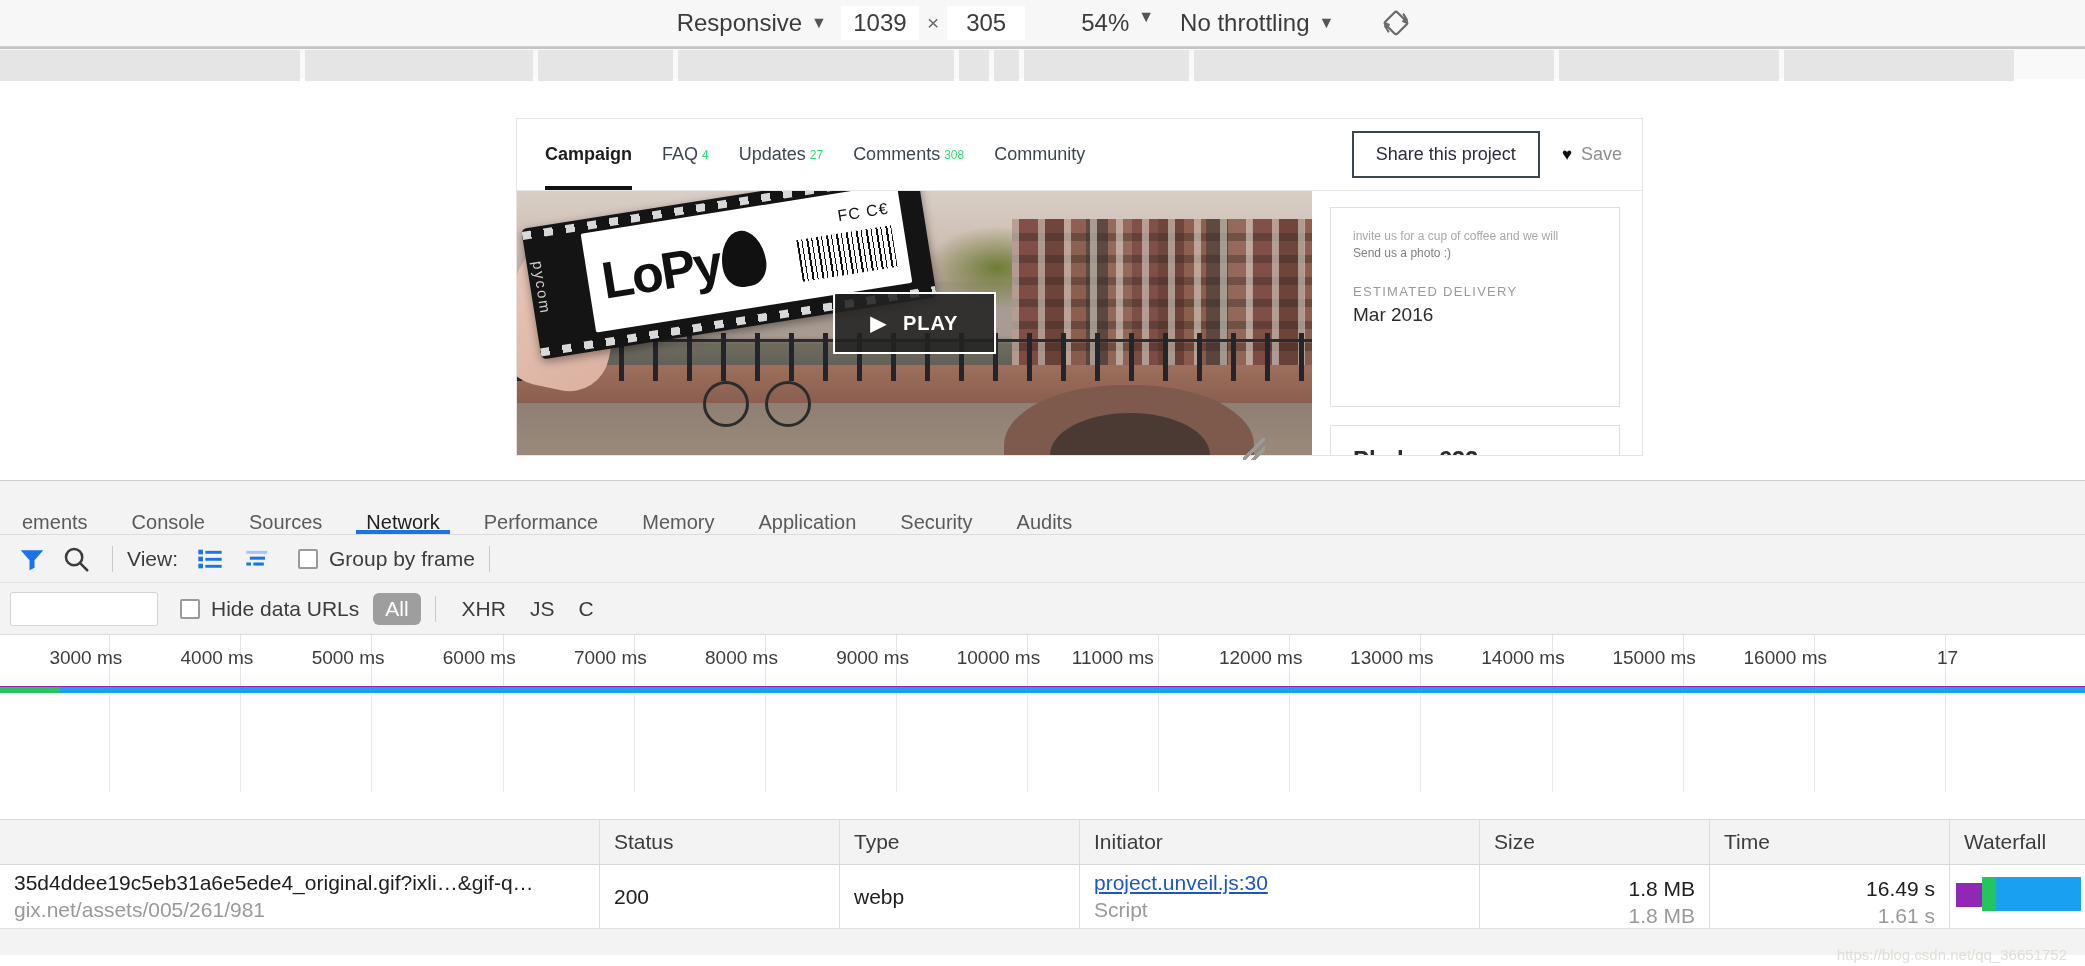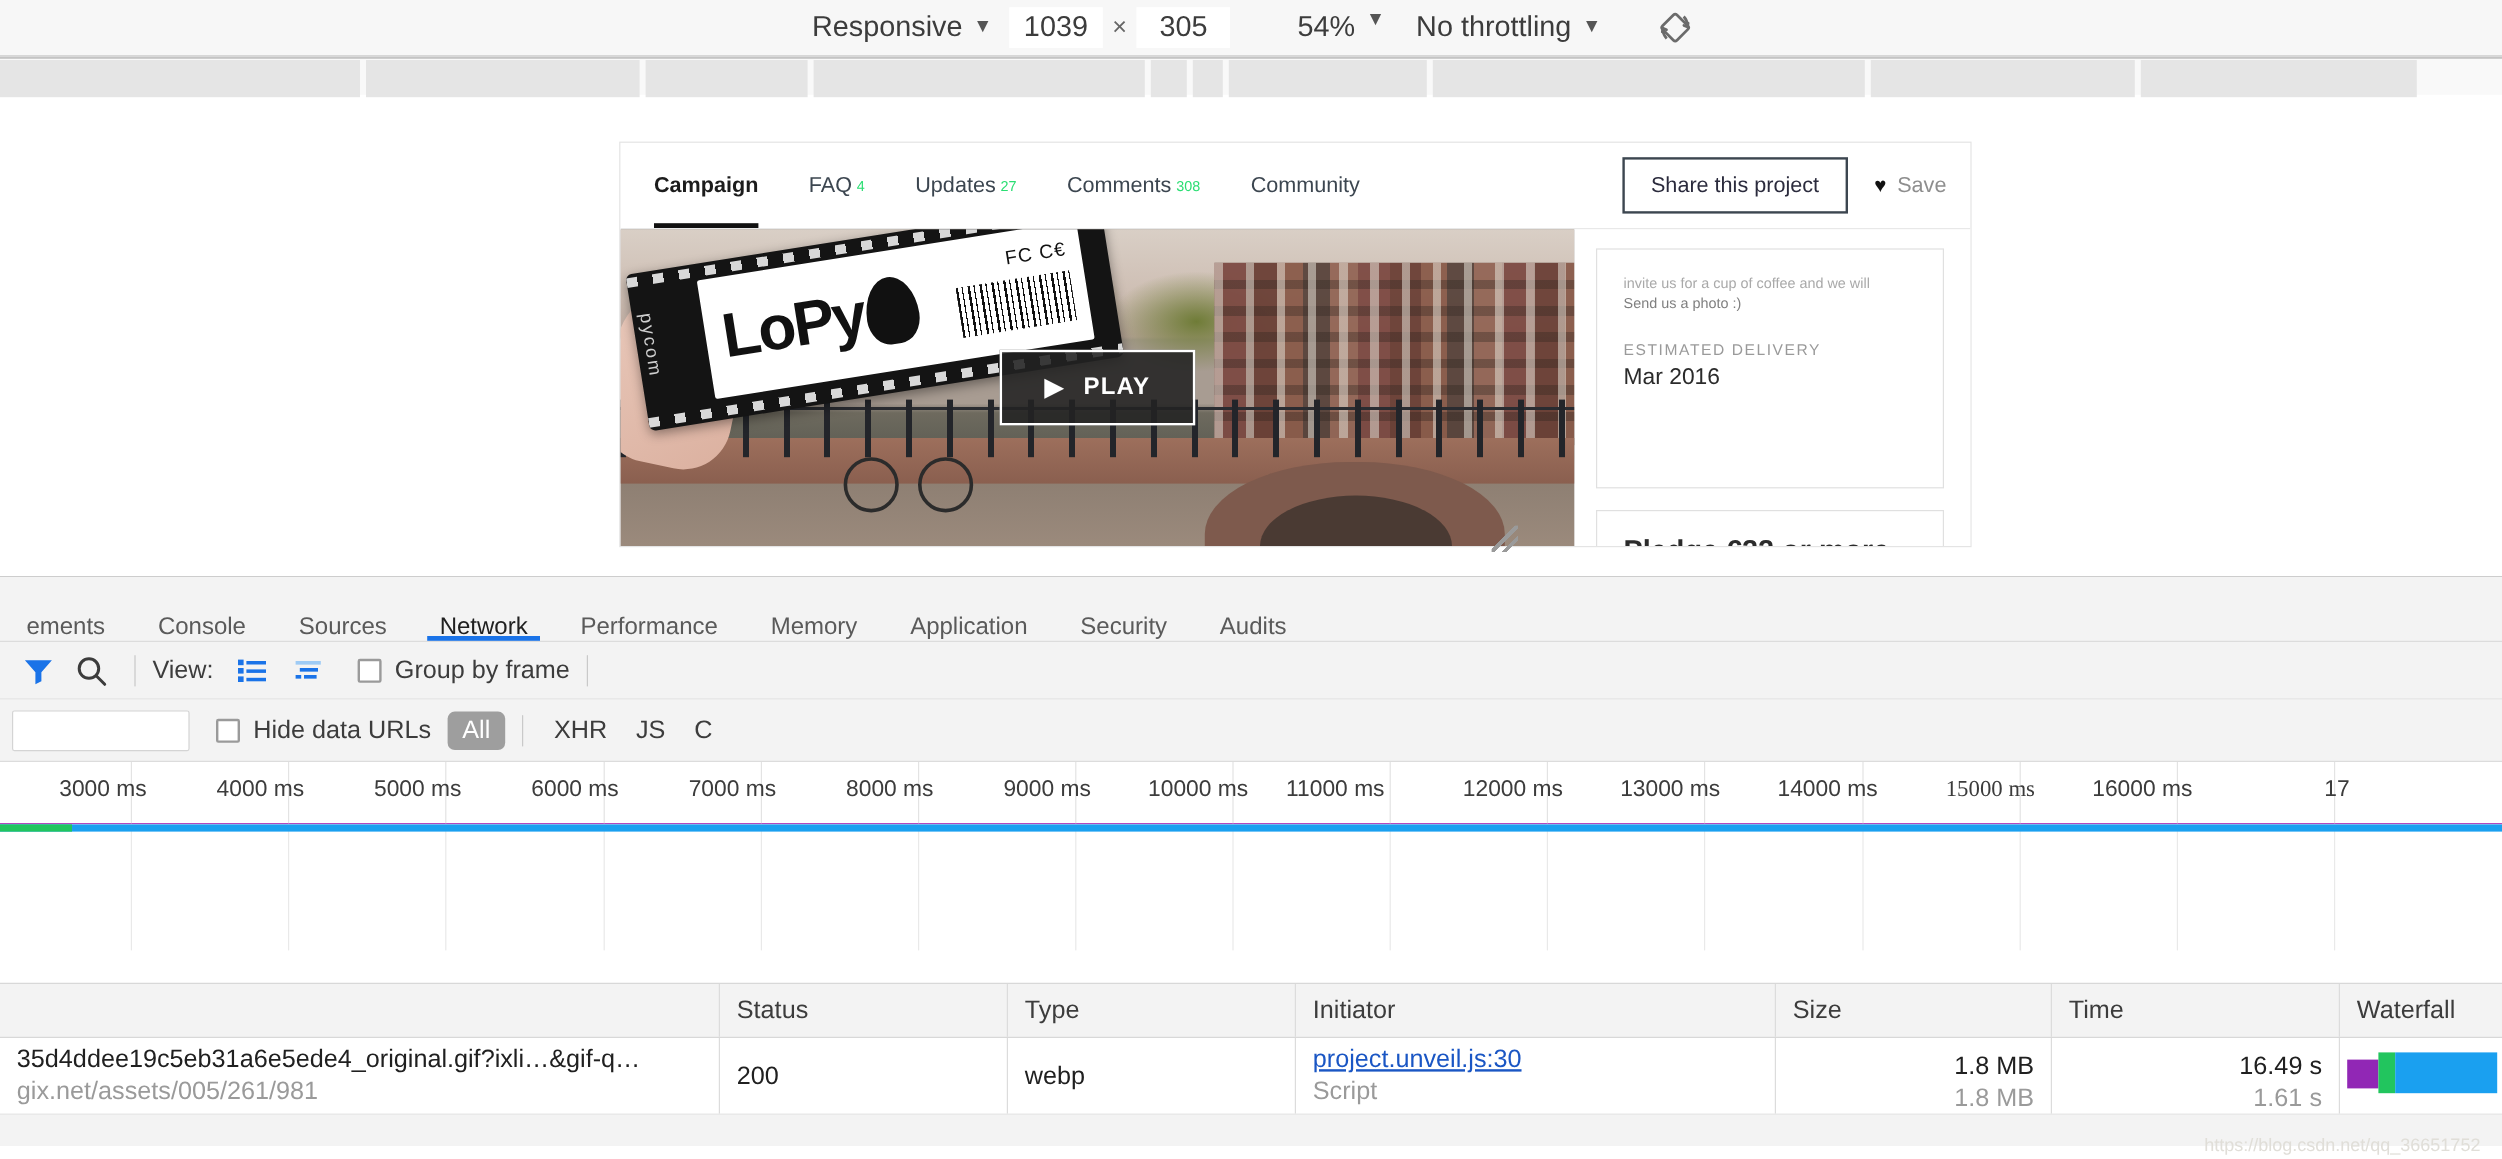--- a/index.html
+++ b/index.html
@@ -56,21 +56,21 @@
     width: 1125px; height: 336px;
     background: #ffffff;
     box-shadow: 0 0 0 1px #e4e4e4;
     overflow: hidden;
   }
   .ks-nav {
     height: 72px; display: flex; align-items: center;
     padding: 0 20px 0 28px; border-bottom: 1px solid #e8e8e8;
     position: relative;
   }
-  .ks-tabs { display: flex; align-items: center; gap: 42px; height: 100%; }
+  .ks-tabs { display: flex; align-items: center; gap: 30px; height: 100%; }
   .ks-tab {
     font-size: 18px; color: #3c4650; height: 100%;
     display: flex; align-items: center; position: relative; cursor: pointer;
     white-space: nowrap;
   }
   .ks-tab.active { font-weight: bold; color: #1c1c1c; }
   .ks-tab.active::after {
     content: ""; position: absolute; left: 0; right: 0; bottom: 0;
     height: 4px; background: #111;
   }
@@ -533,21 +533,21 @@
         <div class="tl-label" style="left: 923.057px; width: 117.132px; text-align: right;">10000 ms</div>
         <div class="tl-tick" style="left: 1158.19px;"></div>
         <div class="tl-label" style="left: 1054.19px; width: 117.132px; text-align: center;">11000 ms</div>
         <div class="tl-tick" style="left: 1289.32px;"></div>
         <div class="tl-label" style="left: 1185.32px; width: 117.132px; text-align: right;">12000 ms</div>
         <div class="tl-tick" style="left: 1420.45px;"></div>
         <div class="tl-label" style="left: 1316.45px; width: 117.132px; text-align: right;">13000 ms</div>
         <div class="tl-tick" style="left: 1551.58px;"></div>
         <div class="tl-label" style="left: 1447.58px; width: 117.132px; text-align: right;">14000 ms</div>
         <div class="tl-tick" style="left: 1682.72px;"></div>
-        <div class="tl-label" style="left: 1578.72px; width: 117.132px; text-align: right; font-family: Liberation Serif, serif;">15000 ms</div>
+        <div class="tl-label" style="left: 1578.72px; width: 117.132px; text-align: right;">15000 ms</div>
         <div class="tl-tick" style="left: 1813.85px;"></div>
         <div class="tl-label" style="left: 1709.85px; width: 117.132px; text-align: right;">16000 ms</div>
         <div class="tl-tick" style="left: 1944.98px;"></div>
         <div class="tl-label" style="left: 1840.98px; width: 117.132px; text-align: right;">17</div>
       </div>
     <div style="position:absolute; left:0; top:206px; width:2085px; height:105px; background:#fff;" id="overview">
         <div class="gl" style="position: absolute; left: 109.132px; top: 0px; bottom: 0px; border-left: 1px solid rgb(233, 233, 233);"></div>
         <div class="gl" style="position: absolute; left: 240.264px; top: 0px; bottom: 0px; border-left: 1px solid rgb(233, 233, 233);"></div>
         <div class="gl" style="position: absolute; left: 371.396px; top: 0px; bottom: 0px; border-left: 1px solid rgb(233, 233, 233);"></div>
         <div class="gl" style="position: absolute; left: 502.528px; top: 0px; bottom: 0px; border-left: 1px solid rgb(233, 233, 233);"></div>

